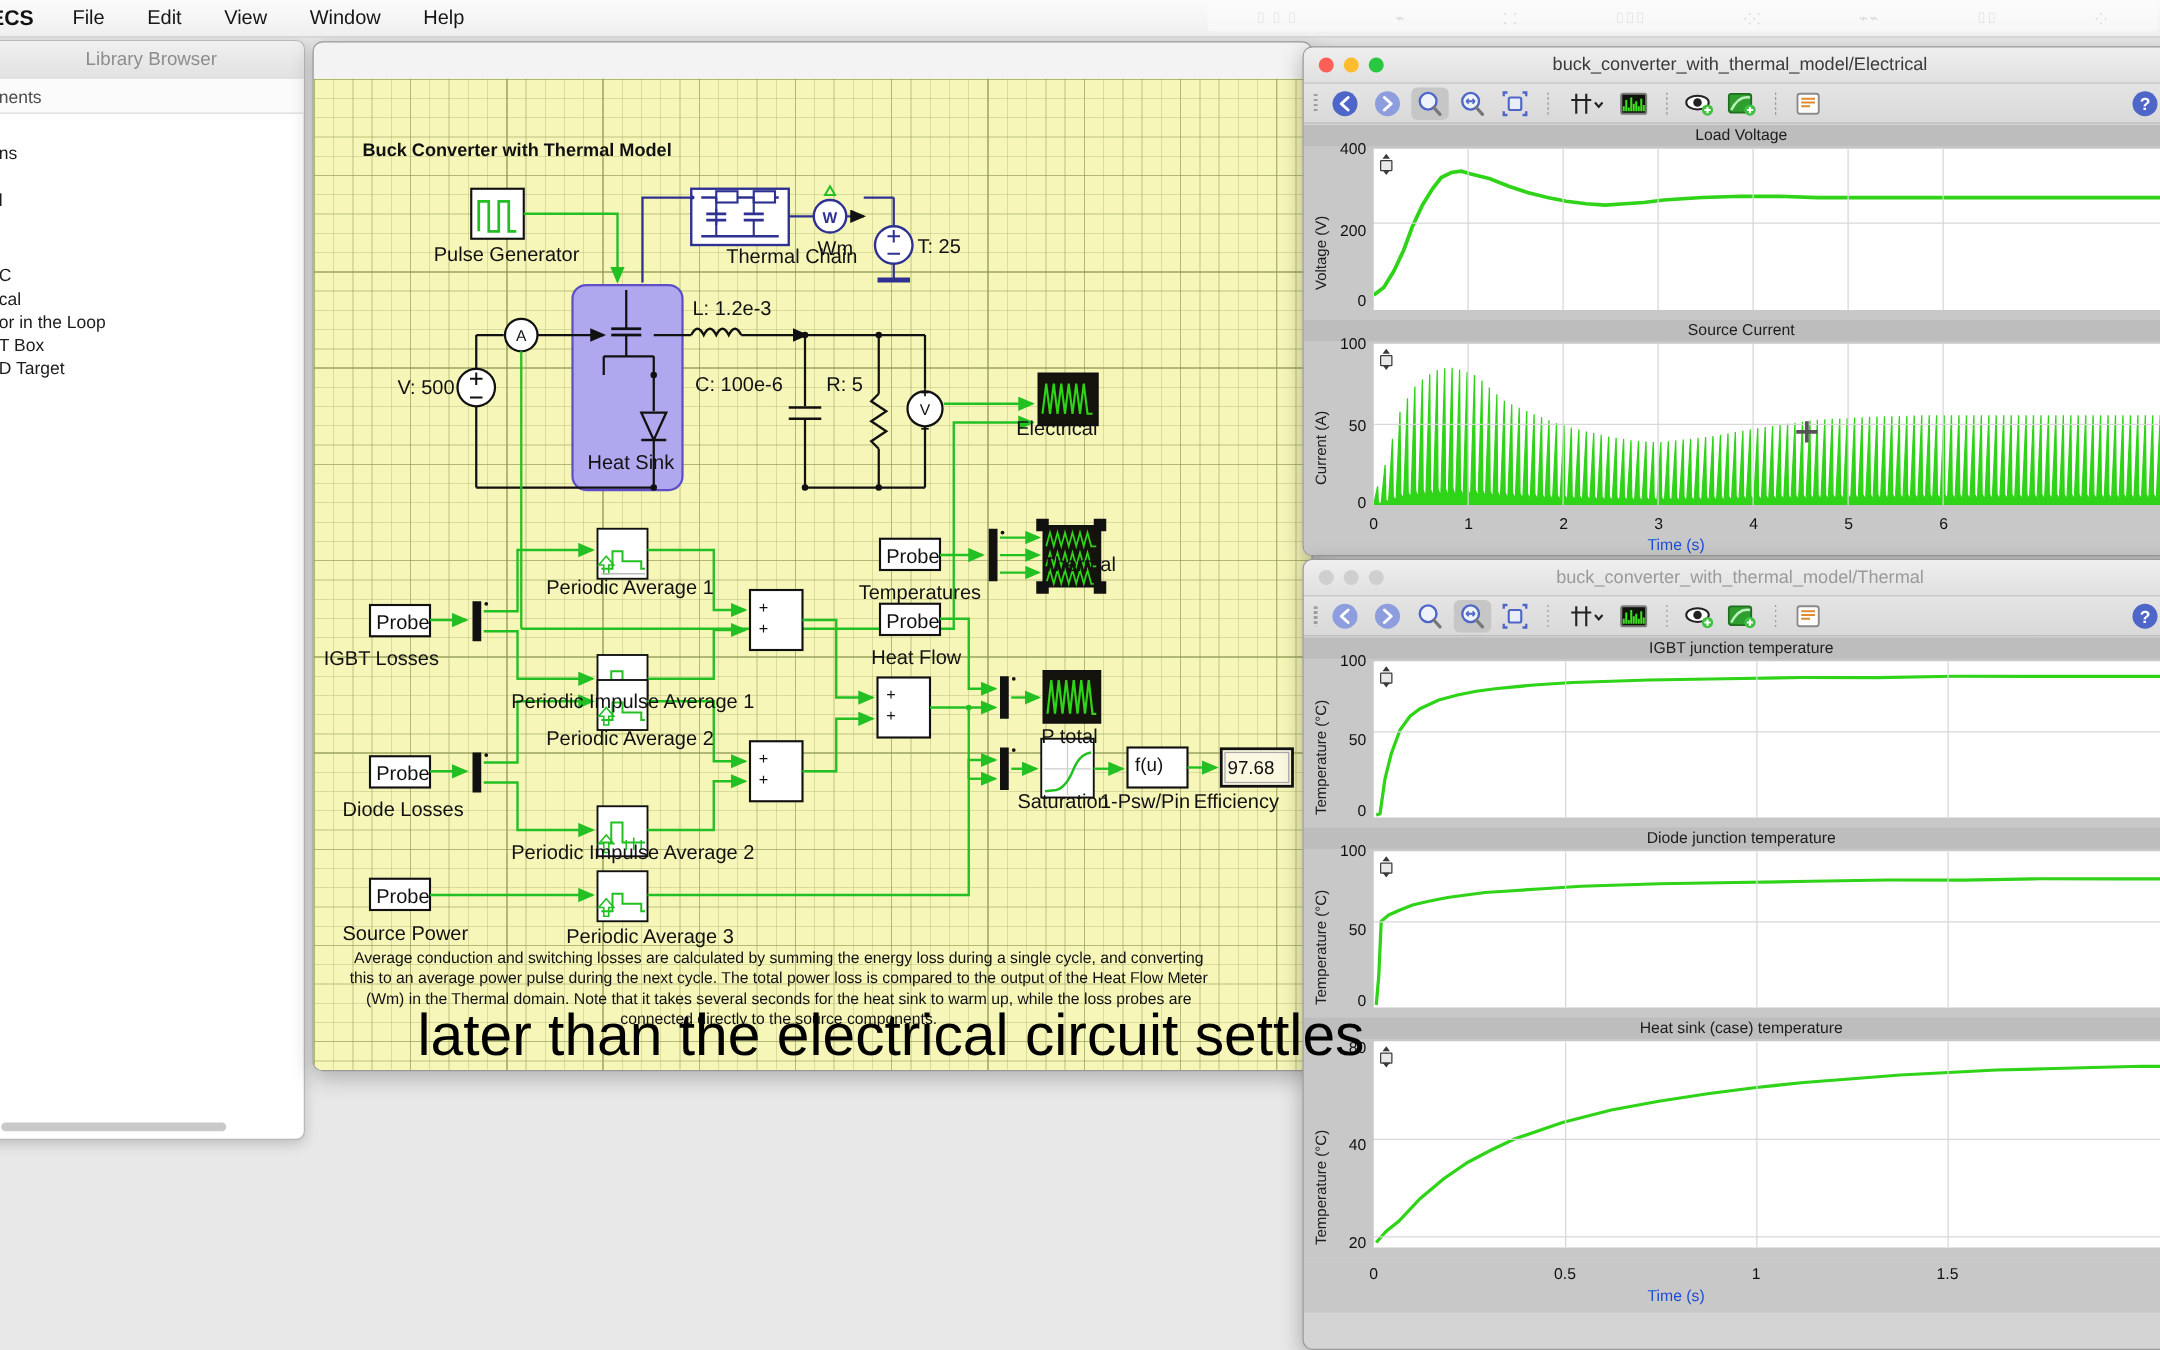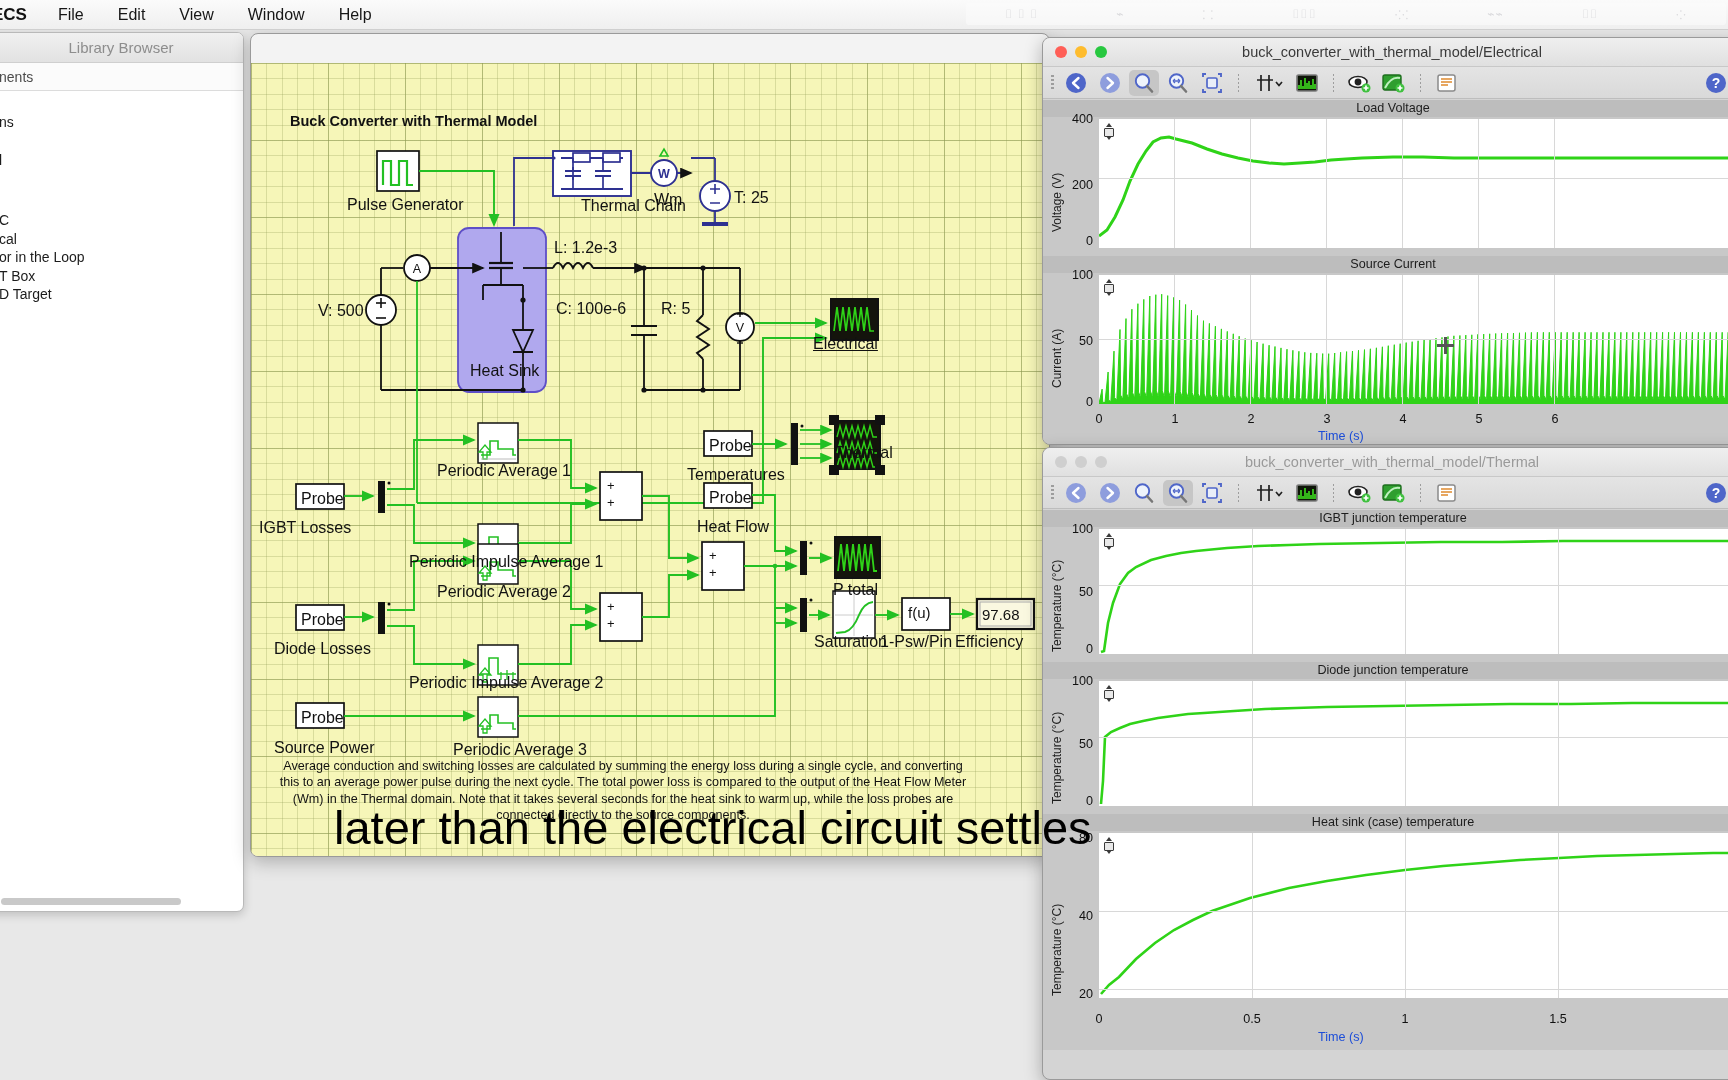--- a/index.html
+++ b/index.html
@@ -431,21 +431,21 @@
 
     <div class="lbl" style="left:96px; top:133px;">Pulse Generator</div>
     <div class="lbl" style="left:295px; top:134px;margin-left:35px;">Thermal Chain</div>
     <div class="lbl" style="left:403px; top:128px;">Wm</div>
     <div class="lbl" style="left:483px; top:126px;">T: 25</div>
     <div class="lbl" style="left:219px; top:299px;">Heat Sink</div>
     <div class="lbl" style="left:303px; top:176px;">L: 1.2e-3</div>
     <div class="lbl" style="left:305px; top:237px;">C: 100e-6</div>
     <div class="lbl" style="left:410px; top:237px;">R: 5</div>
     <div class="lbl" style="left:67px; top:239px;">V: 500</div>
-    <div class="lbl" style="left:562px; top:272px;text-decoration:underline;">Electrical</div>
+    <div class="lbl" style="left:562px; top:272px;">Electrical</div>
     <div class="lbl" style="left:583px; top:381px;">Thermal</div>
     <div class="lbl" style="left:582px; top:518px;">P total</div>
 
     <div class="lbl" style="left:50px; top:427px;">Probe</div>
     <div class="lbl" style="left:8px; top:456px;">IGBT Losses</div>
     <div class="lbl" style="left:50px; top:548px;">Probe</div>
     <div class="lbl" style="left:23px; top:577px;">Diode Losses</div>
     <div class="lbl" style="left:50px; top:646px;">Probe</div>
     <div class="lbl" style="left:23px; top:676px;">Source Power</div>
 

